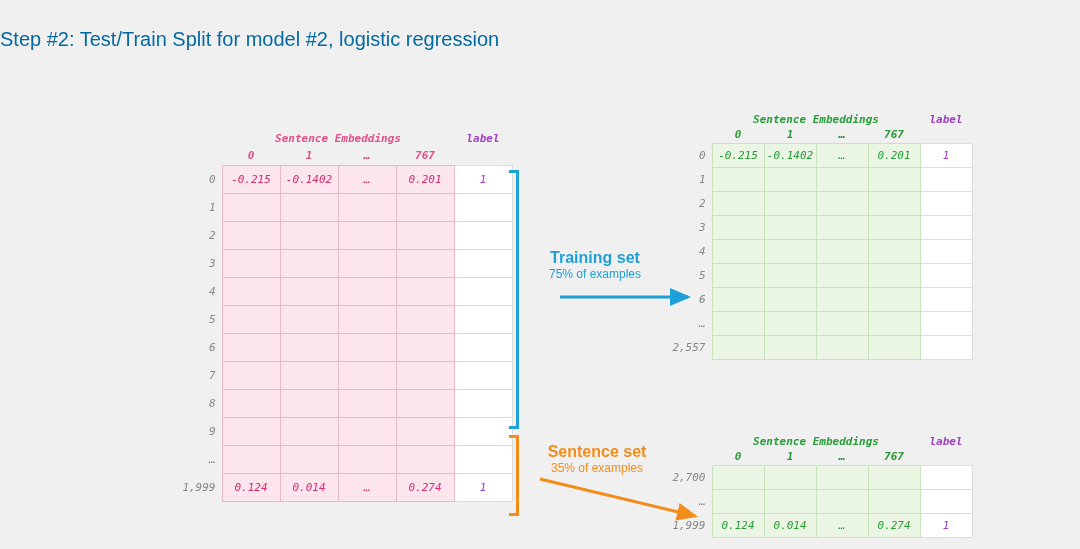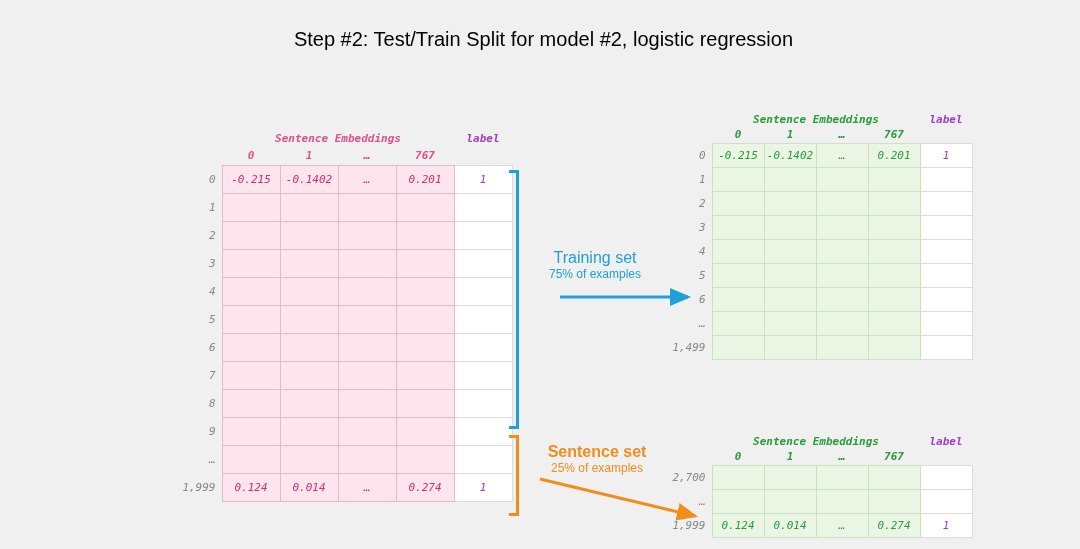--- a/index.html
+++ b/index.html
@@ -7,26 +7,24 @@
     margin: 0;
     padding: 0;
     background: #f0f0f0;
     font-family: -apple-system, BlinkMacSystemFont, "Helvetica Neue", Arial, sans-serif;
     width: 1080px;
     height: 549px;
     position: relative;
     overflow: hidden;
   }
   .title {
-    text-align: center;
     font-size: 20px;
-    color: #000000;
+    color: #0369a1;
     padding-top: 28px;
     font-weight: 400;
-    padding-left: 7px;
   }
   .mono {
     font-family: "Menlo", "Consolas", monospace;
     font-style: italic;
   }
   .stage {
     position: relative;
     width: 1080px;
     height: 500px;
   }
@@ -75,21 +73,21 @@
   .test-table .tbl .col-hdr { height: 16px; }
   .test-table .tbl .top-hdr td { height: 16px; }
 
   
   .mid-train {
     position: absolute;
     left: 520px; top: 198px;
     text-align: center;
     width: 150px;
   }
-  .mid-train .h { color: #1ea0d8; font-weight: 400; font-size: 16px; }
+  .mid-train .h { color: #1ea0d8; font-weight: 700; font-size: 16px; }
   .mid-train .s { color: #1ea0d8; font-size: 12px; }
 
   .mid-test {
     position: absolute;
     left: 522px; top: 392px;
     text-align: center;
     width: 150px;
   }
   .mid-test .h { color: #f28c1b; font-weight: 700; font-size: 16px; }
   .mid-test .s { color: #f28c1b; font-size: 12px; }
@@ -240,21 +238,21 @@
 
   <div class="bracket-train"></div>
   <div class="bracket-test"></div>
 
   <div class="mid-train">
     <div class="h">Training set</div>
     <div class="s">75% of examples</div>
   </div>
   <div class="mid-test">
     <div class="h">Sentence set</div>
-    <div class="s">25% of examples</div>
+    <div class="s">35% of examples</div>
   </div>
 
   <svg class="arrow" style="left:560px; top:236px;" width="140" height="20">
     <defs>
         <marker id="ah1" markerWidth="8" markerHeight="8" refX="6" refY="3" orient="auto">
           <path d="M0,0 L7,3 L0,6 Z" fill="#1ea0d8"></path>
         </marker>
       </defs>
     <line x1="0" y1="10" x2="128" y2="10" stroke="#1ea0d8" stroke-width="3" marker-end="url(#ah1)"></line>
   </svg>
@@ -341,21 +339,21 @@
           </tr>
       <tr>
             <td class="row-hdr">…</td>
             <td class="emb"></td>
             <td class="emb"></td>
             <td class="emb"></td>
             <td class="emb"></td>
             <td class="lab"></td>
           </tr>
       <tr>
-            <td class="row-hdr">1,499</td>
+            <td class="row-hdr">2,557</td>
             <td class="emb"></td>
             <td class="emb"></td>
             <td class="emb"></td>
             <td class="emb"></td>
             <td class="lab"></td>
           </tr>
     </tbody>
       </table>
   </div>
 

